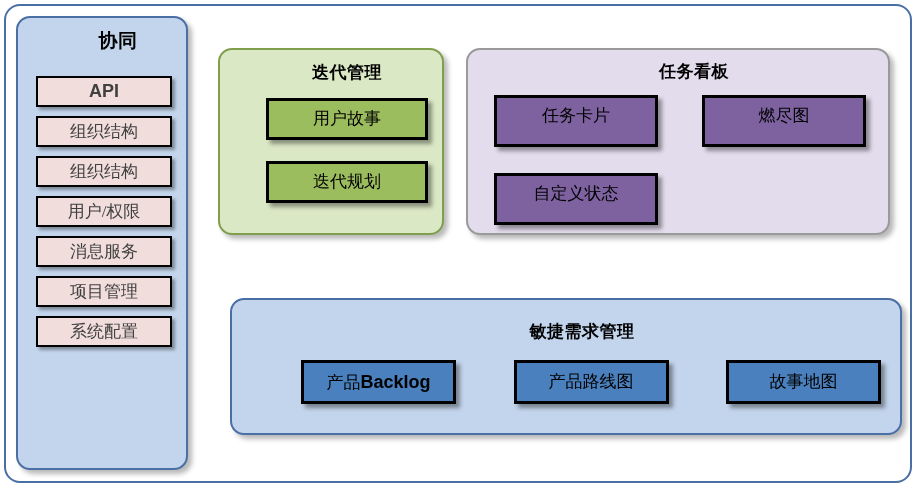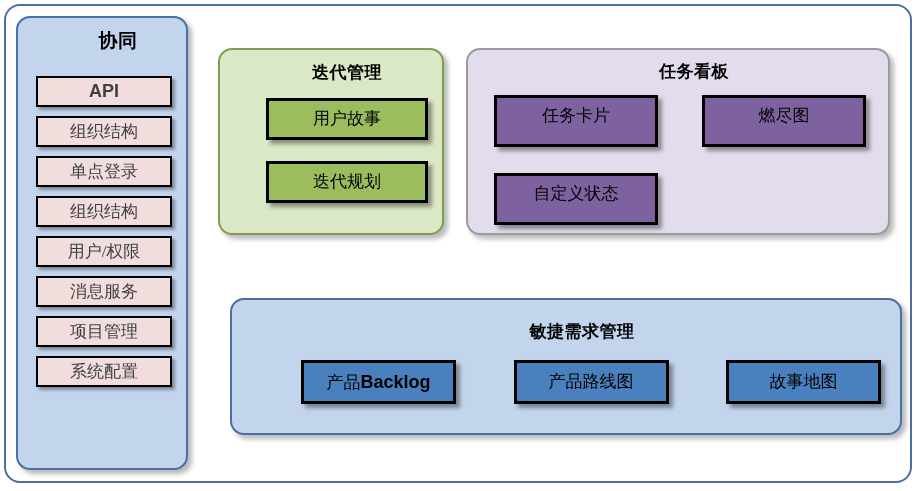--- a/index.html
+++ b/index.html
@@ -207,21 +207,20 @@
 
 <div id="diagram-root">
 
   <div class="outer-frame"></div>
 
   <div class="group-panel" id="panel-collaboration">
     <div class="group-title">协同</div>
     <div class="collab-list">
       <div class="collab-item is-api">API</div>
       <div class="collab-item">组织结构</div>
-      <div class="collab-item">单点登录</div>
       <div class="collab-item">组织结构</div>
       <div class="collab-item">用户/权限</div>
       <div class="collab-item">消息服务</div>
       <div class="collab-item">项目管理</div>
       <div class="collab-item">系统配置</div>
     </div>
   </div>
 
   <div class="group-panel" id="panel-iteration">
     <div class="group-title">迭代管理</div>

